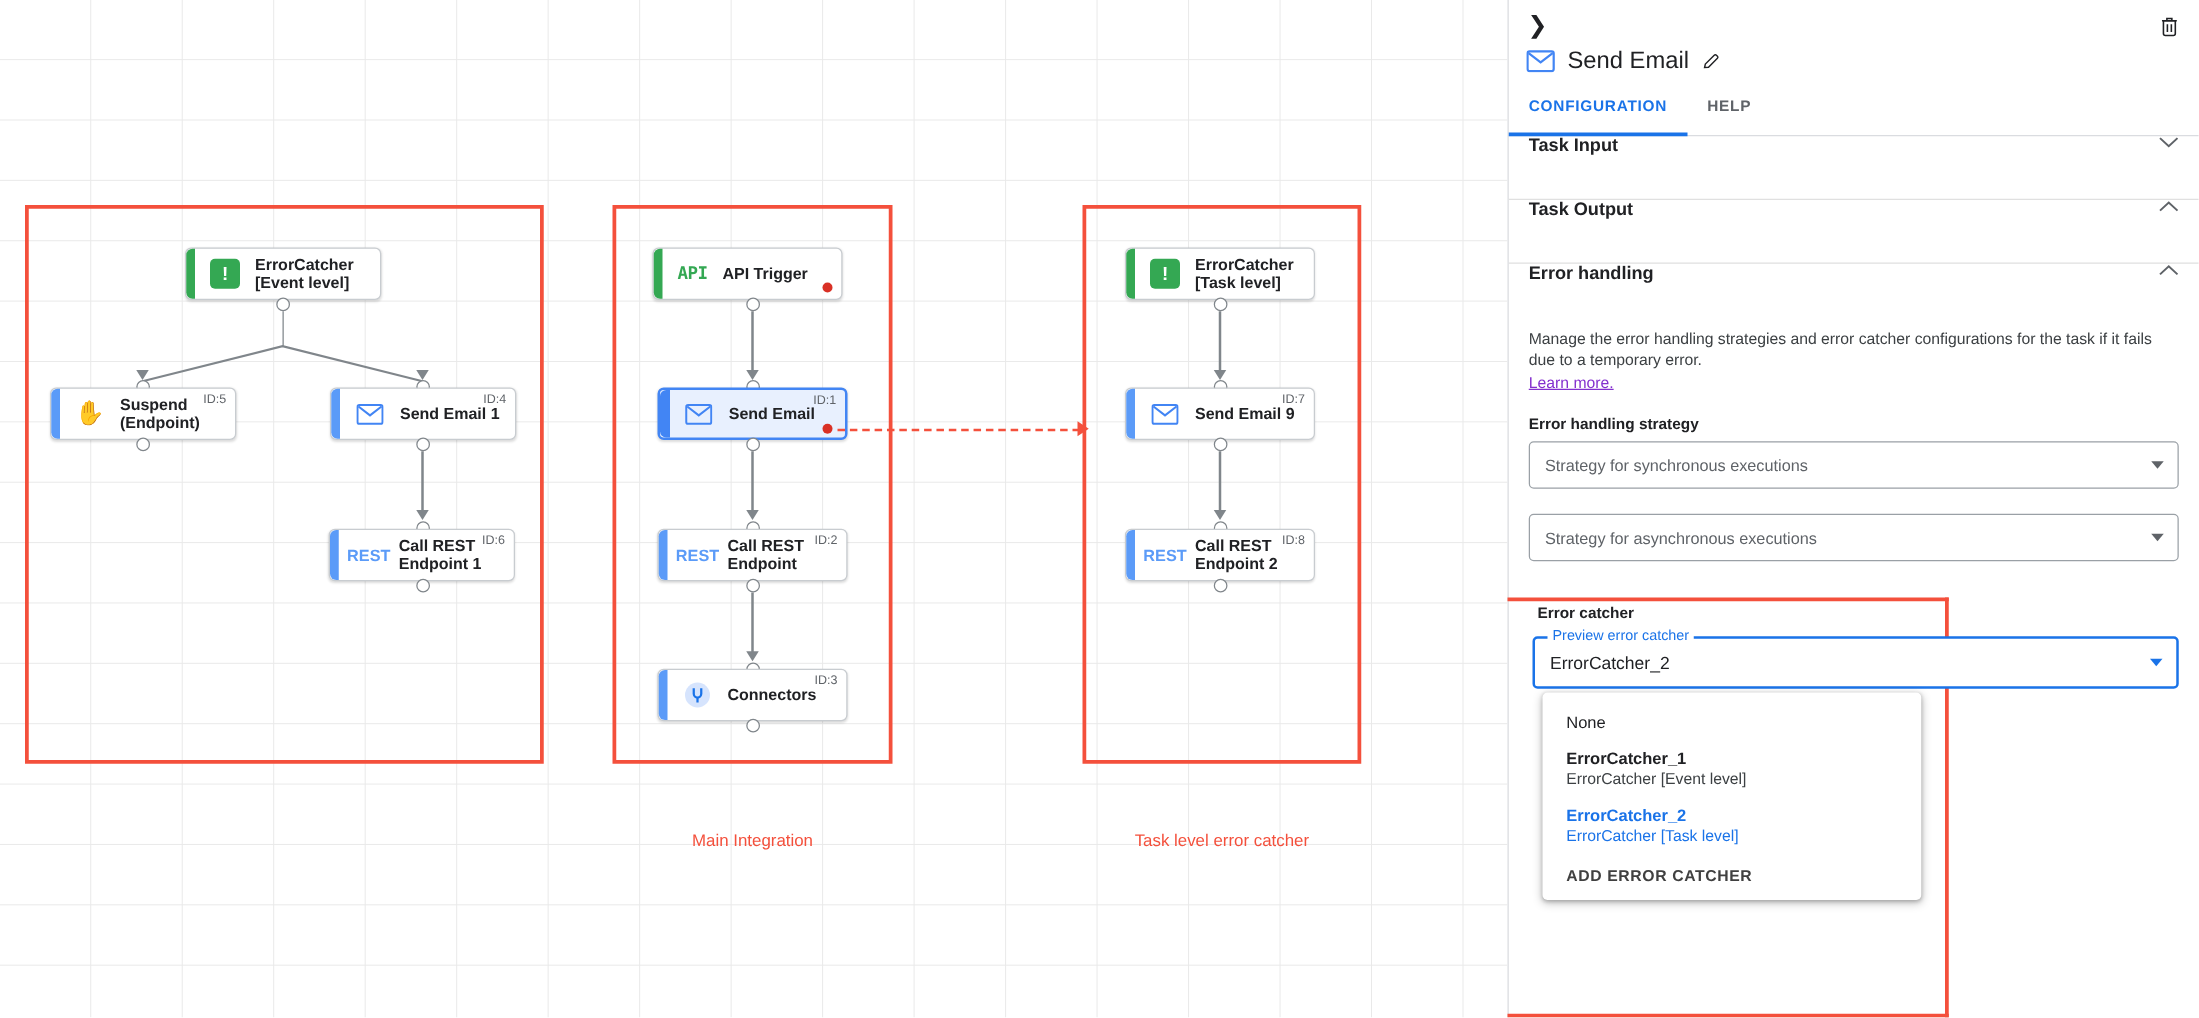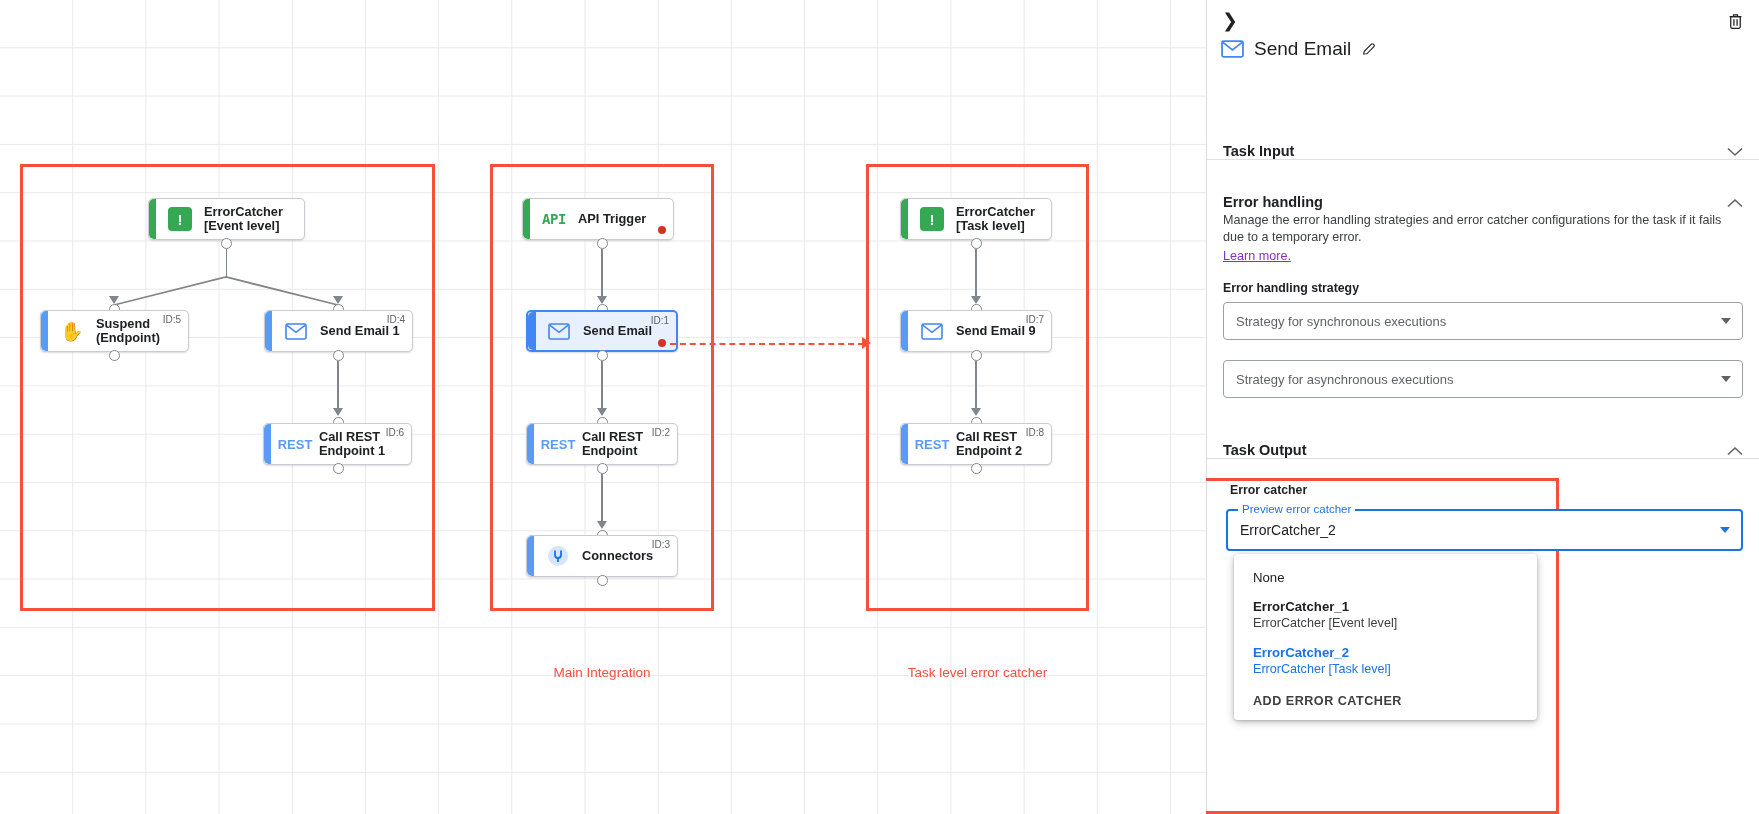--- a/index.html
+++ b/index.html
@@ -200,21 +200,21 @@
   }
   .tab.active { color: #1a73e8; border-bottom: 3px solid #1a73e8; }
 
   .section {
     position: relative;
     border-bottom: 1px solid #e0e0e0;
     padding: 0 16px;
   }
   .section-head {
     height: 50px;
-    display: flex; align-items: flex-end; justify-content: space-between;
+    display: flex; align-items: flex-start; justify-content: space-between;
     cursor: pointer;
   }
   .section-title {
     font-size: 14.5px; color: #202124; font-weight: 600;
   }
   .chev { color: #5f6368; font-size: 12px; line-height: 1; }
 
   .body-text {
     font-size: 12.6px; color: #3c4043; line-height: 17px;
     margin-top: 2px;
@@ -520,34 +520,49 @@
         </span>
         <span class="panel-title">Send Email</span>
         <span class="edit-pencil">
           <svg width="16" height="16" viewBox="0 0 24 24">
             <path d="M4 19.5l.9-4.1L15.6 4.7a1.8 1.8 0 0 1 2.6 0l1.2 1.2a1.8 1.8 0 0 1 0 2.6L8.7 19.2 4 19.5z" fill="none" stroke="#202124" stroke-width="1.7"></path>
           </svg>
         </span>
       </div>
     </div>
 
+    <div class="tabs">
+      <div class="tab active">CONFIGURATION</div>
+      <div class="tab">HELP</div>
+    </div>
 
     <div style="position:absolute; left:0; top:109px; width:100%;">
 
       <div class="section">
         <div class="section-head">
           <span class="section-title">Task Input</span>
           <span class="chev">
             <svg width="16" height="10" viewBox="0 0 16 10">
                 <path d="M1 1.5L8 8l7-6.5" fill="none" stroke="#5f6368" stroke-width="1.6"></path>
               </svg>
           </span>
         </div>
       </div>
 
+      <div class="section">
+        <div class="section-head">
+          <span class="section-title">Task Output</span>
+          <span class="chev">
+            <svg width="16" height="10" viewBox="0 0 16 10">
+                <path d="M1 8.5L8 2l7 6.5" fill="none" stroke="#5f6368" stroke-width="1.6"></path>
+              </svg>
+          </span>
+        </div>
+      </div>
+
       <div class="section" style="border-bottom:none; padding-bottom:10px;">
         <div class="section-head">
           <span class="section-title">Error handling</span>
           <span class="chev">
             <svg width="16" height="10" viewBox="0 0 16 10">
                 <path d="M1 8.5L8 2l7 6.5" fill="none" stroke="#5f6368" stroke-width="1.6"></path>
               </svg>
           </span>
         </div>
 
@@ -561,31 +576,20 @@
           <span class="caret"></span>
         </div>
 
         <div style="height:20px;"></div>
 
         <div class="select-box">
           <span>Strategy for asynchronous executions</span>
           <span class="caret"></span>
         </div>
       </div>
-
-      <div class="section">
-        <div class="section-head">
-          <span class="section-title">Task Output</span>
-          <span class="chev">
-            <svg width="16" height="10" viewBox="0 0 16 10">
-                <path d="M1 8.5L8 2l7 6.5" fill="none" stroke="#5f6368" stroke-width="1.6"></path>
-              </svg>
-          </span>
-        </div>
-      </div>
     </div>
   </div>
 
   <div class="ec-block"></div>
 
   <div class="ec-inner">
     <div style="padding:0 14px;">
       <div class="ec-title">Error catcher</div>
 
       <div class="outlined-select">

